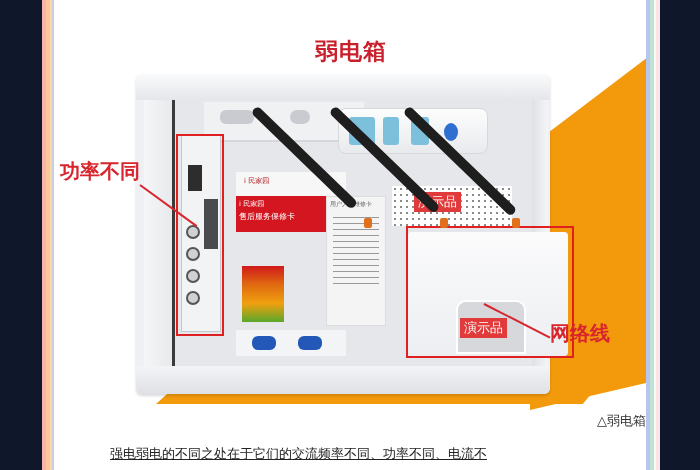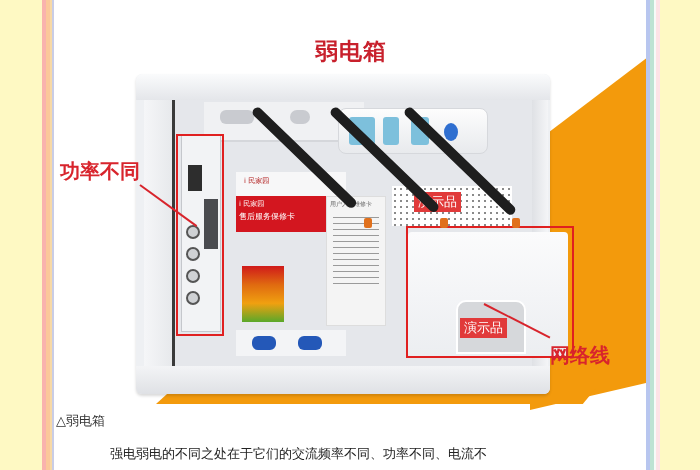--- a/index.html
+++ b/index.html
@@ -1,17 +1,17 @@
 <!DOCTYPE html>
 <html><head>
   <meta charset="utf-8">
   <style>
     * { box-sizing: border-box; margin: 0; padding: 0; }
     html, body { width: 700px; height: 470px; overflow: hidden; background: #fde3e7; font-family: "DejaVu Sans", sans-serif; }
-    .page { position: relative; width: 700px; height: 470px; background: #fef9c3; }
+    .page { position: relative; width: 700px; height: 470px; background: #0f172a; }
     
     .border-left { position: absolute; left: 42px; top: 0; width: 14px; height: 470px;
       background: linear-gradient(to right, #f9b3ad 0, #f9b3ad 4px, #fbc89a 4px, #fbc89a 8px, #f7d9a6 8px, #f7d9a6 10px, #c9cde6 10px, #c9cde6 12px, #ffffff 12px); }
     .border-right { position: absolute; left: 644px; top: 0; width: 16px; height: 470px;
       background: linear-gradient(to right, #ffffff 0, #ffffff 2px, #b8c6ef 2px, #b8c6ef 6px, #bde3d3 6px, #bde3d3 10px, #f6fbf8 10px, #f6fbf8 12px, #fde3e7 12px); }
     .content { position: absolute; left: 56px; top: 0; width: 590px; height: 470px; background: #ffffff; overflow: hidden; }
 
     .heading { position: absolute; left: 0; width: 590px; top: 36px; text-align: center; color: #c8202c; font-size: 23px; font-weight: bold; letter-spacing: 1px; }
 
     
@@ -63,22 +63,22 @@
     .demo-badge { position: absolute; background: #e13a3a; color: #fff; font-size: 13px; padding: 1px 4px; line-height: 18px; white-space: nowrap; }
 
     
     .antenna { position: absolute; height: 10px; background: #1e1e1e; border-radius: 5px; transform-origin: left center; }
     .antenna-base { position: absolute; width: 8px; height: 10px; background: #e0701c; border-radius: 2px; }
 
     
     .label { position: absolute; color: #d8242c; font-size: 20px; font-weight: bold; white-space: nowrap; }
     .arrow-line { position: absolute; height: 2px; background: #d8242c; transform-origin: left center; }
 
-    .caption { position: absolute; left: 0; width: 590px; top: 412px; text-align: left; font-size: 13px; color: #333; }
-    .body-text { position: absolute; left: 54px; top: 445px; width: 520px; font-size: 13px; color: #222; white-space: nowrap; }
+    .caption { position: absolute; left: 0; width: 590px; top: 412px; text-align: right; font-size: 13px; color: #333; }
+    .body-text { position: absolute; left: 54px; top: 445px; width: 520px; font-size: 13px; color: #222; white-space: nowrap; text-decoration: underline; }
   </style>
 </head>
 <body>
 
 <div class="page">
   <div class="border-left"></div>
   <div class="border-right"></div>
 
   <div class="content">
     <div class="heading">弱电箱</div>
@@ -155,20 +155,20 @@
       <div class="antenna" style="left:198px; top:104px; width:140px; transform: rotate(44deg);"></div>
       <div class="antenna" style="left:276px; top:104px; width:146px; transform: rotate(44deg);"></div>
       <div class="antenna" style="left:350px; top:104px; width:150px; transform: rotate(44deg);"></div>
       <div class="antenna-base" style="left:308px; top:218px;"></div>
       <div class="antenna-base" style="left:384px; top:218px;"></div>
       <div class="antenna-base" style="left:456px; top:218px;"></div>
 
       <div class="label" style="left:4px; top:158px;">功率不同</div>
       <div class="arrow-line" style="left:84px; top:184px; width:70px; transform: rotate(36deg);"></div>
 
-      <div class="label" style="left:494px; top:342px;">网络线</div>
+      <div class="label" style="left:494px; top:320px;">网络线</div>
       <div class="arrow-line" style="left:428px; top:303px; width:74px; transform: rotate(27deg);"></div>
     </div>
 
     <div class="caption">△弱电箱</div>
     <div class="body-text">强电弱电的不同之处在于它们的交流频率不同、功率不同、电流不</div>
   </div>
 </div>
 
 </body></html>

